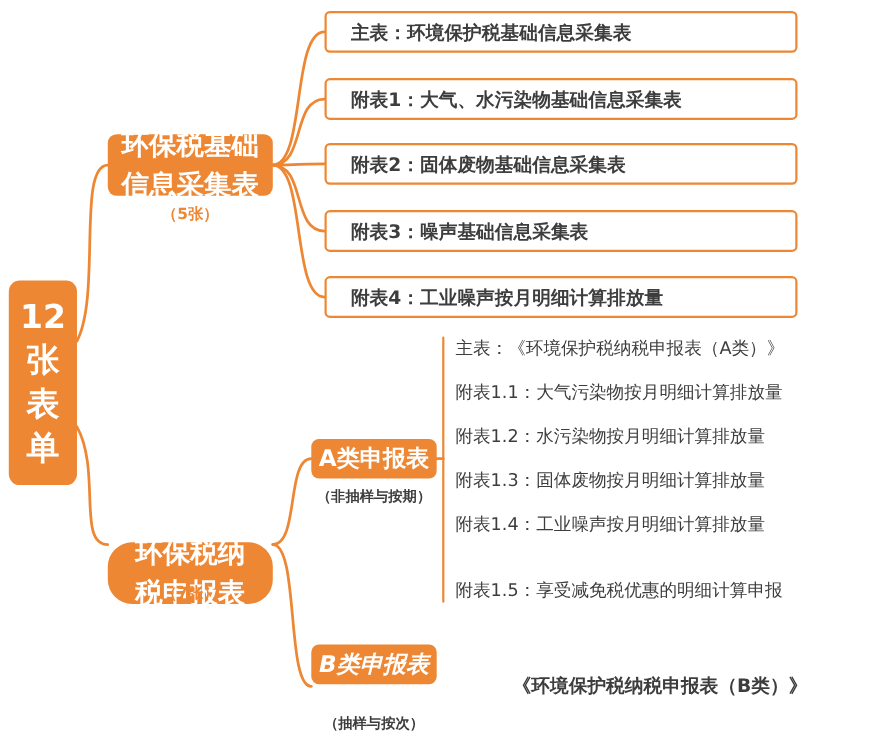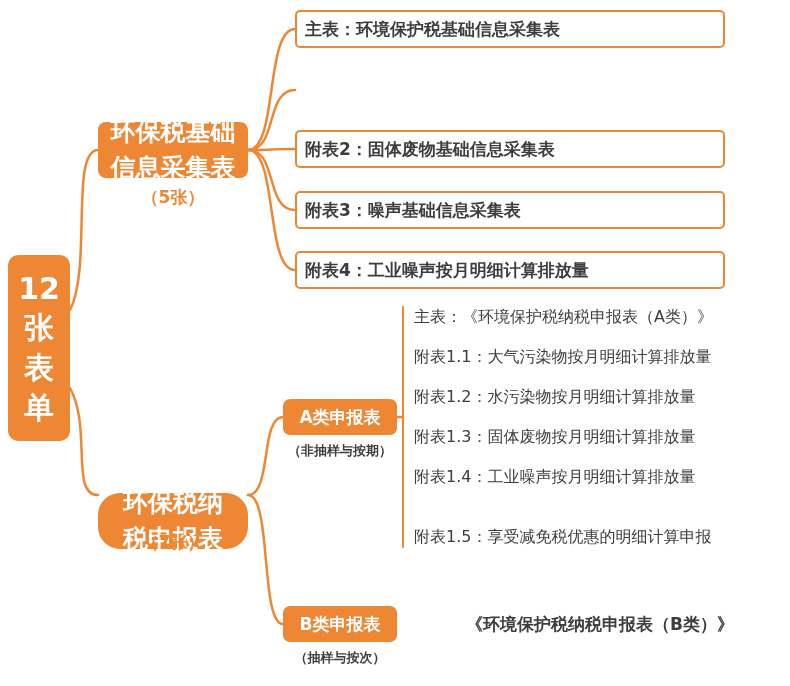--- a/index.html
+++ b/index.html
@@ -25,39 +25,39 @@
     position:absolute;width:150px;height:56px;
     background:var(--accent);color:#fff;border-radius:8px;
     display:flex;align-items:center;justify-content:center;
     font-size:25px;font-weight:bold;line-height:1.45;
     white-space:pre-line;text-align:center;
   }
   .branch1{left:98px;top:122px;}
   .branch2{left:98px;top:493px;border-radius:22px;}
   .count{
     position:absolute;width:150px;text-align:center;
-    color:var(--accent);font-size:17px;font-weight:bold;
+    color:var(--accent);font-size:14px;font-weight:bold;
   }
   .count1{left:98px;top:186px;}
   .count2{left:98px;top:531px;}
   .leaf-box{
     position:absolute;left:295px;width:430px;height:38px;
     background:#fff;border:2px solid var(--accent);border-radius:5px;
-    display:flex;align-items:center;padding-left:8px;
+    display:flex;align-items:center;padding-left:22px;
     font-size:17px;font-weight:bold;color:var(--text-dark);
     white-space:nowrap;
   }
   .sub-node{
     position:absolute;width:114px;height:36px;
     background:var(--accent);color:#fff;border-radius:7px;
     display:flex;align-items:center;justify-content:center;
-    font-size:17px;font-weight:bold;
+    font-size:21px;font-weight:bold;
   }
   .a-node{left:283px;top:399px;}
-  .b-node{left:283px;top:606px;}
+  .b-node{left:283px;top:586px;font-style:italic;}
   .note{
     position:absolute;width:114px;text-align:center;
     color:var(--text-dark);font-size:13px;font-weight:bold;
   }
   .note-a{left:283px;top:442px;}
   .note-b{left:283px;top:649px;}
   .a-item{
     position:absolute;left:414px;height:22px;line-height:22px;
     font-size:16px;color:var(--text-dark);white-space:nowrap;
   }
@@ -94,20 +94,23 @@
 
   <div class="branch-node branch1">
     <span>环保税基础
 信息采集表</span>
   </div>
   <div class="count count1">（5张）</div>
 
   <div class="leaf-box" style="top:10px">
     <span>主表：环境保护税基础信息采集表</span>
   </div>
+  <div class="leaf-box" style="top:71px">
+    <span>附表1：大气、水污染物基础信息采集表</span>
+  </div>
   <div class="leaf-box" style="top:130px">
     <span>附表2：固体废物基础信息采集表</span>
   </div>
   <div class="leaf-box" style="top:191px">
     <span>附表3：噪声基础信息采集表</span>
   </div>
   <div class="leaf-box" style="top:251px">
     <span>附表4：工业噪声按月明细计算排放量</span>
   </div>
 

